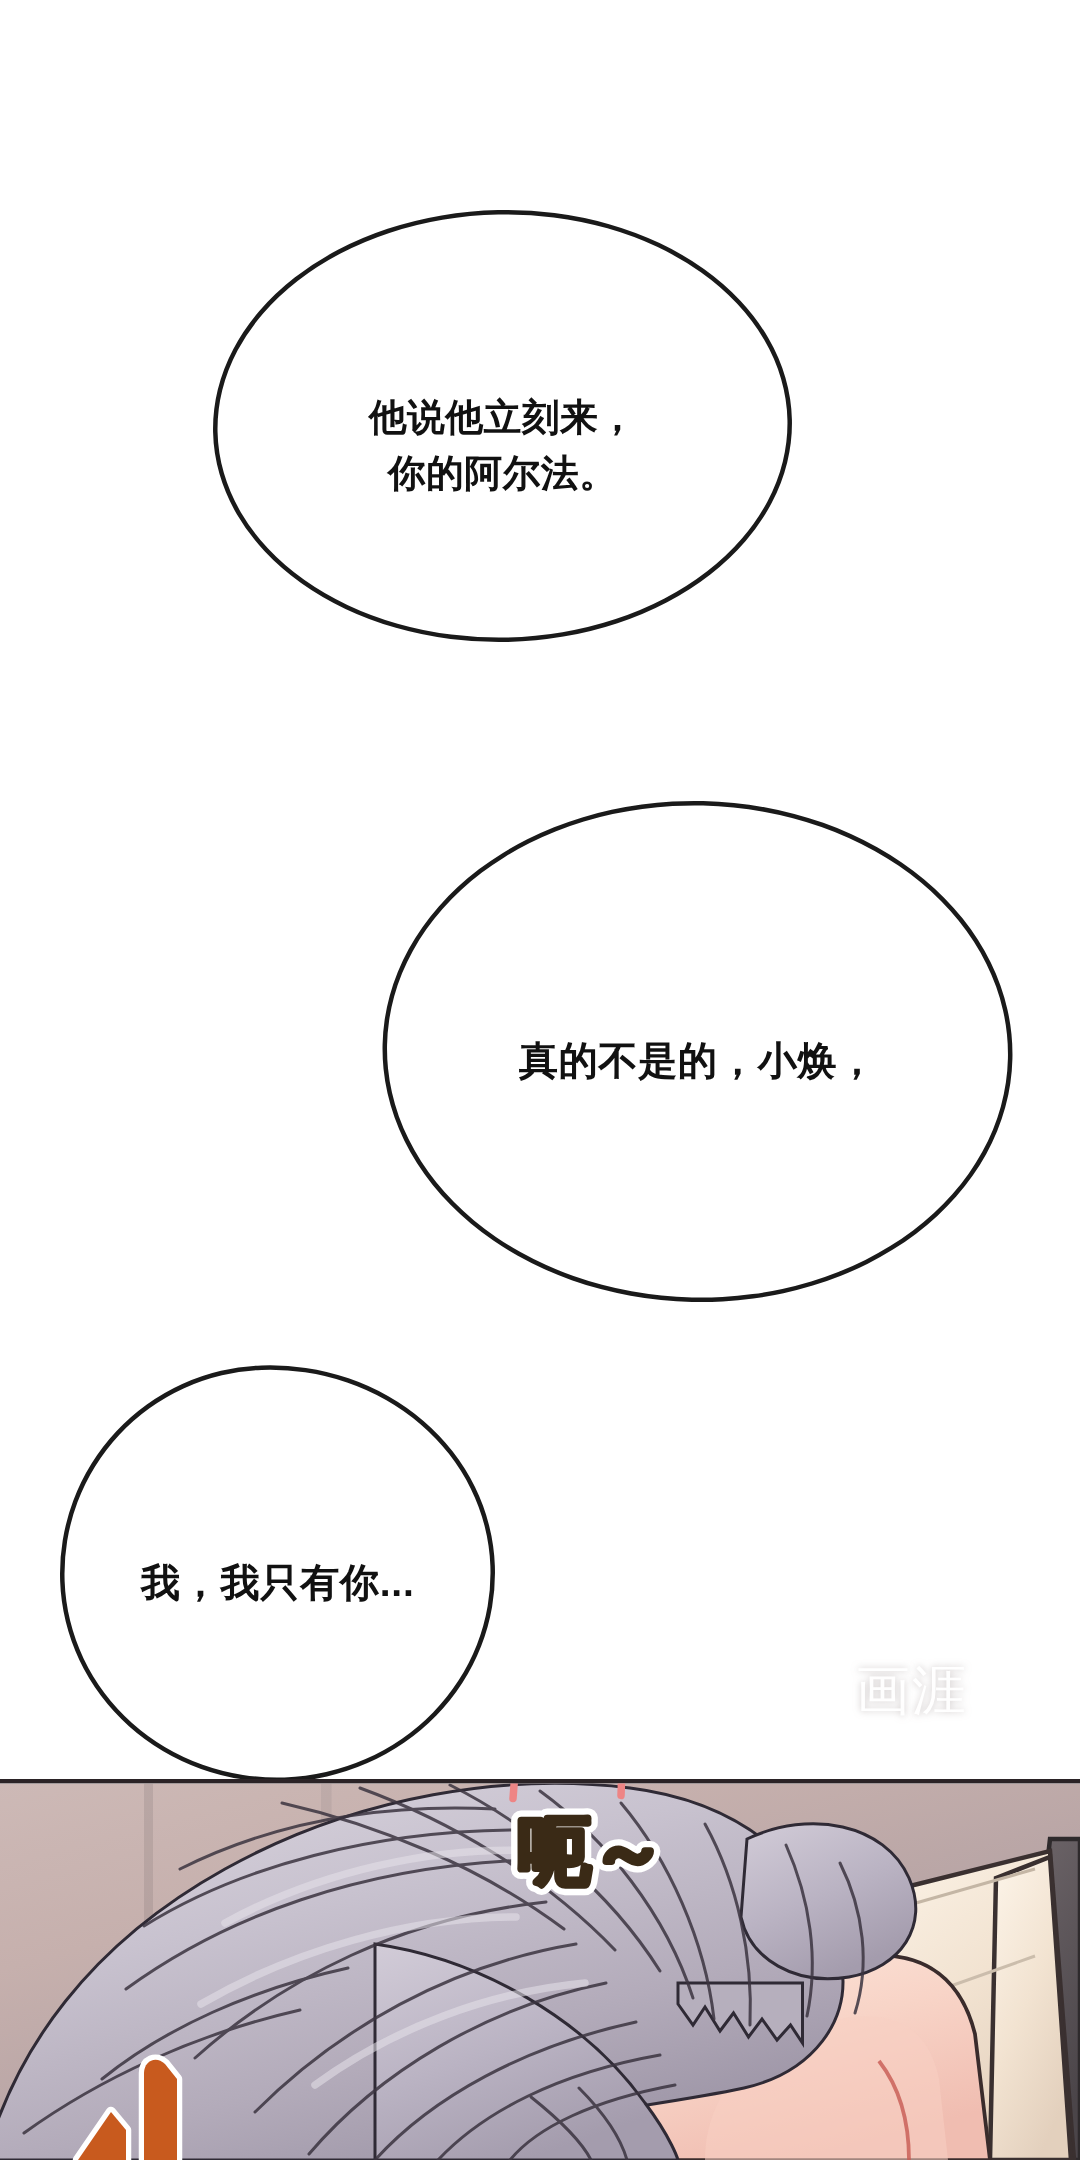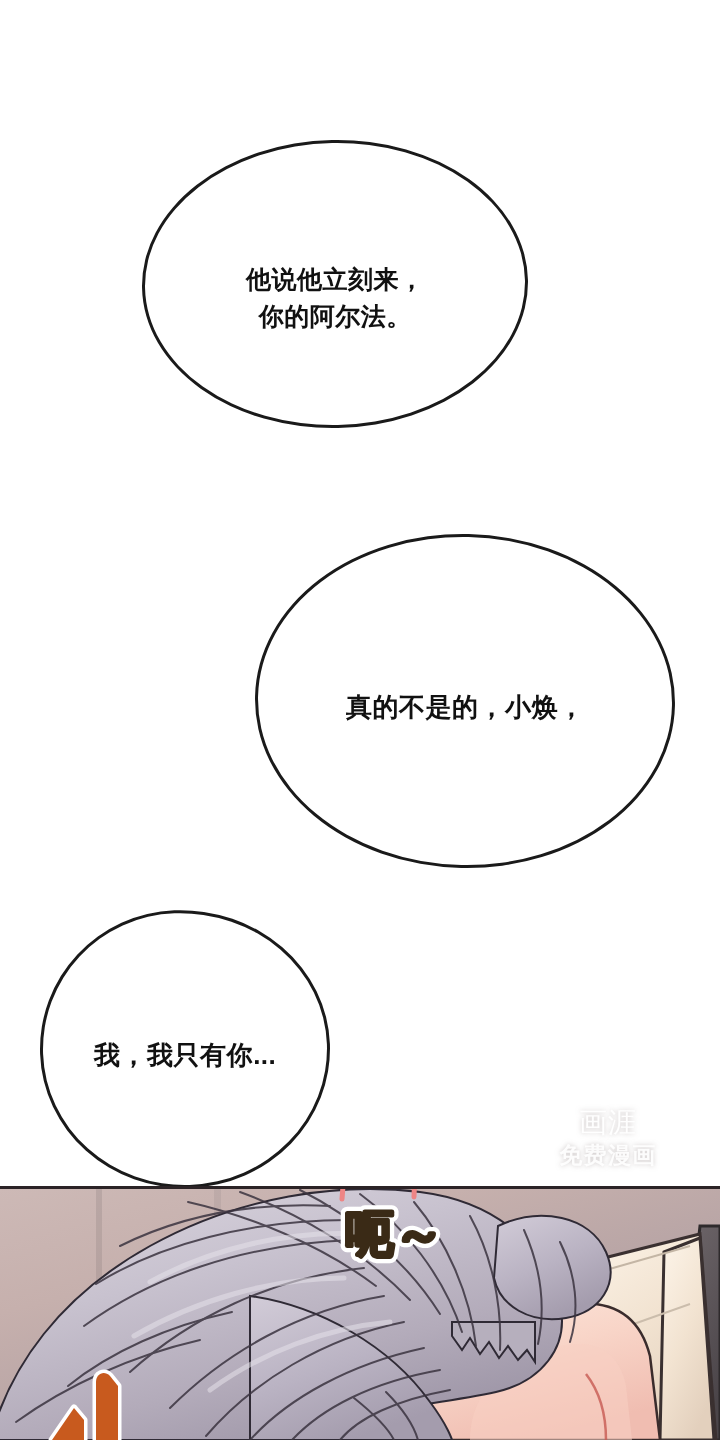--- a/index.html
+++ b/index.html
@@ -98,21 +98,21 @@
   
   #watermark {
     position: absolute;
     left: 528px;
     top: 1108px;
     width: 160px;
     text-align: center;
     pointer-events: none;
   }
   #watermark-logo {
-    font-size: 28px;
+    font-size: 36px;
     font-weight: 400;
     color: rgba(255,255,255,0.96);
     letter-spacing: 0.04em;
     line-height: 1.05;
     text-shadow: 0 0 5px rgba(160,150,150,0.55);
   }
   #watermark-sub {
     margin-top: 3px;
     font-size: 23px;
     font-weight: 700;
@@ -263,16 +263,15 @@
           <stop offset="0%" stop-color="#e8813a"></stop>
           <stop offset="45%" stop-color="#edab45"></stop>
           <stop offset="100%" stop-color="#e7d96a"></stop>
         </linearGradient>
       </defs>
     </svg>
   </div>
 
   <div id="watermark">
     <div id="watermark-logo">画涯</div>
-    <div id="watermark-sub">免费漫画</div>
   </div>
 
 </div>
 
 </body></html>

